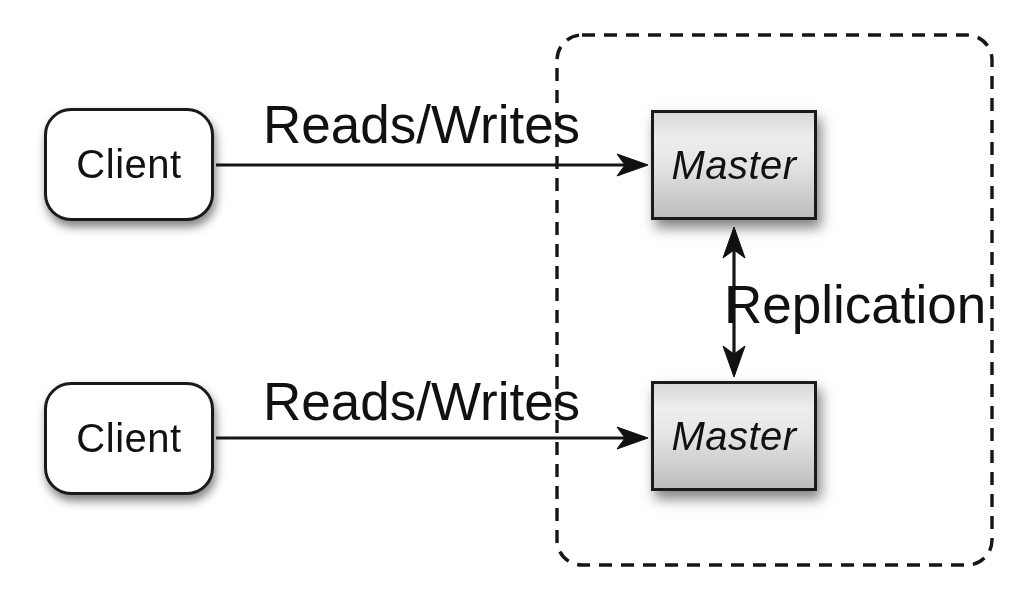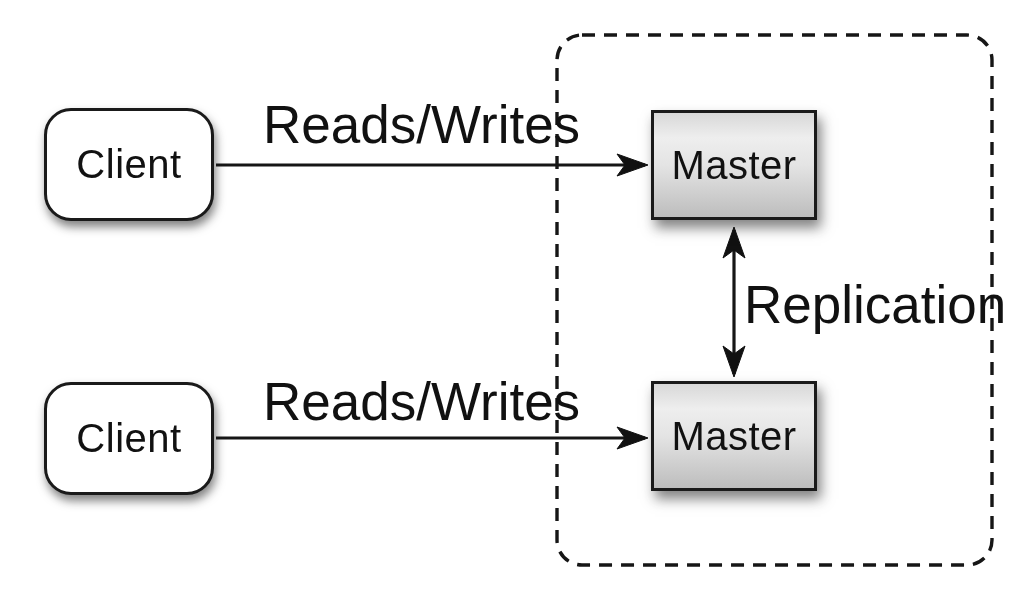--- a/index.html
+++ b/index.html
@@ -39,33 +39,34 @@
     box-shadow: 2px 6px 10px rgba(30,30,30,0.55);
   }
   .client-top    { left: 44px;  top: 108px; }
   .client-bottom { left: 44px;  top: 382px; }
   .master {
     width: 166px;
     height: 110px;
     background: linear-gradient(180deg, #d8d8d8 0%, #eeeeee 24%, #e4e4e4 50%, #bdbdbd 100%);
     border: 3.5px solid #1a1a1a;
     box-shadow: 4px 8px 12px rgba(30,30,30,0.55);
+    font-style: italic;
   }
   .master-top    { left: 651px; top: 110px; }
   .master-bottom { left: 651px; top: 381px; }
   .edge-label {
     position: absolute;
     font-size: 53px;
     color: #111111;
     line-height: 1.1;
     white-space: nowrap;
   }
   .label-rw-top    { left: 263px; top: 96px;  width: 254px; text-align: center; }
   .label-rw-bottom { left: 263px; top: 373px; width: 254px; text-align: center; }
-  .label-repl      { left: 744px; top: 276px; }
+  .label-repl      { left: 724px; top: 276px; }
 </style>
 </head>
 <body>
 
 <div class="canvas">
 
   <svg class="layer" width="1028" height="610" viewBox="0 0 1028 610">
     <defs>
       <marker id="arrowhead" markerUnits="userSpaceOnUse" markerWidth="34" markerHeight="26" refX="29" refY="12" orient="auto-start-reverse">
         <path d="M1,1 L32,12 L1,23 L9,12 Z" fill="#111111" stroke="#111111" stroke-width="1"></path>

